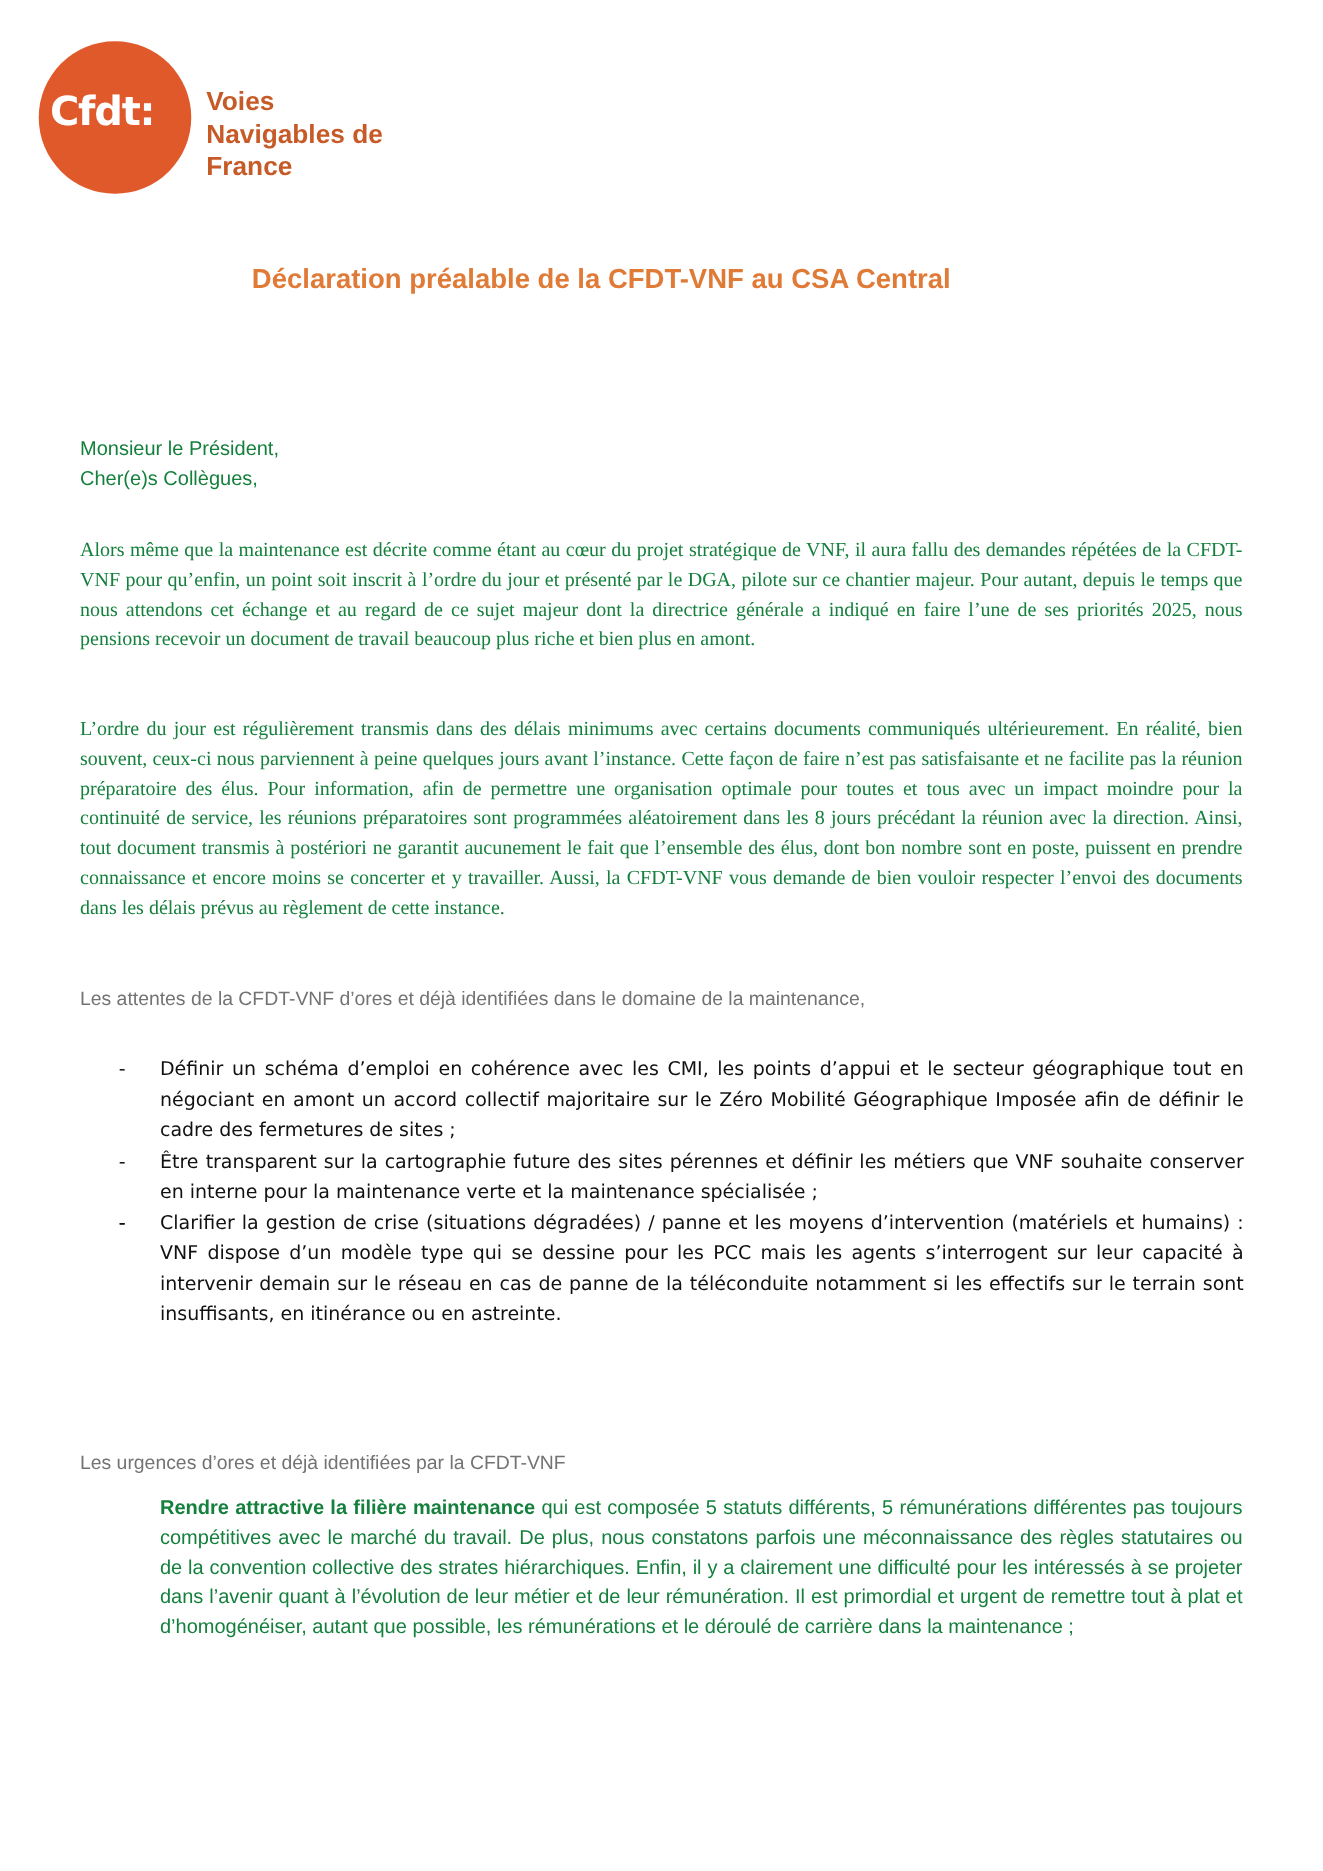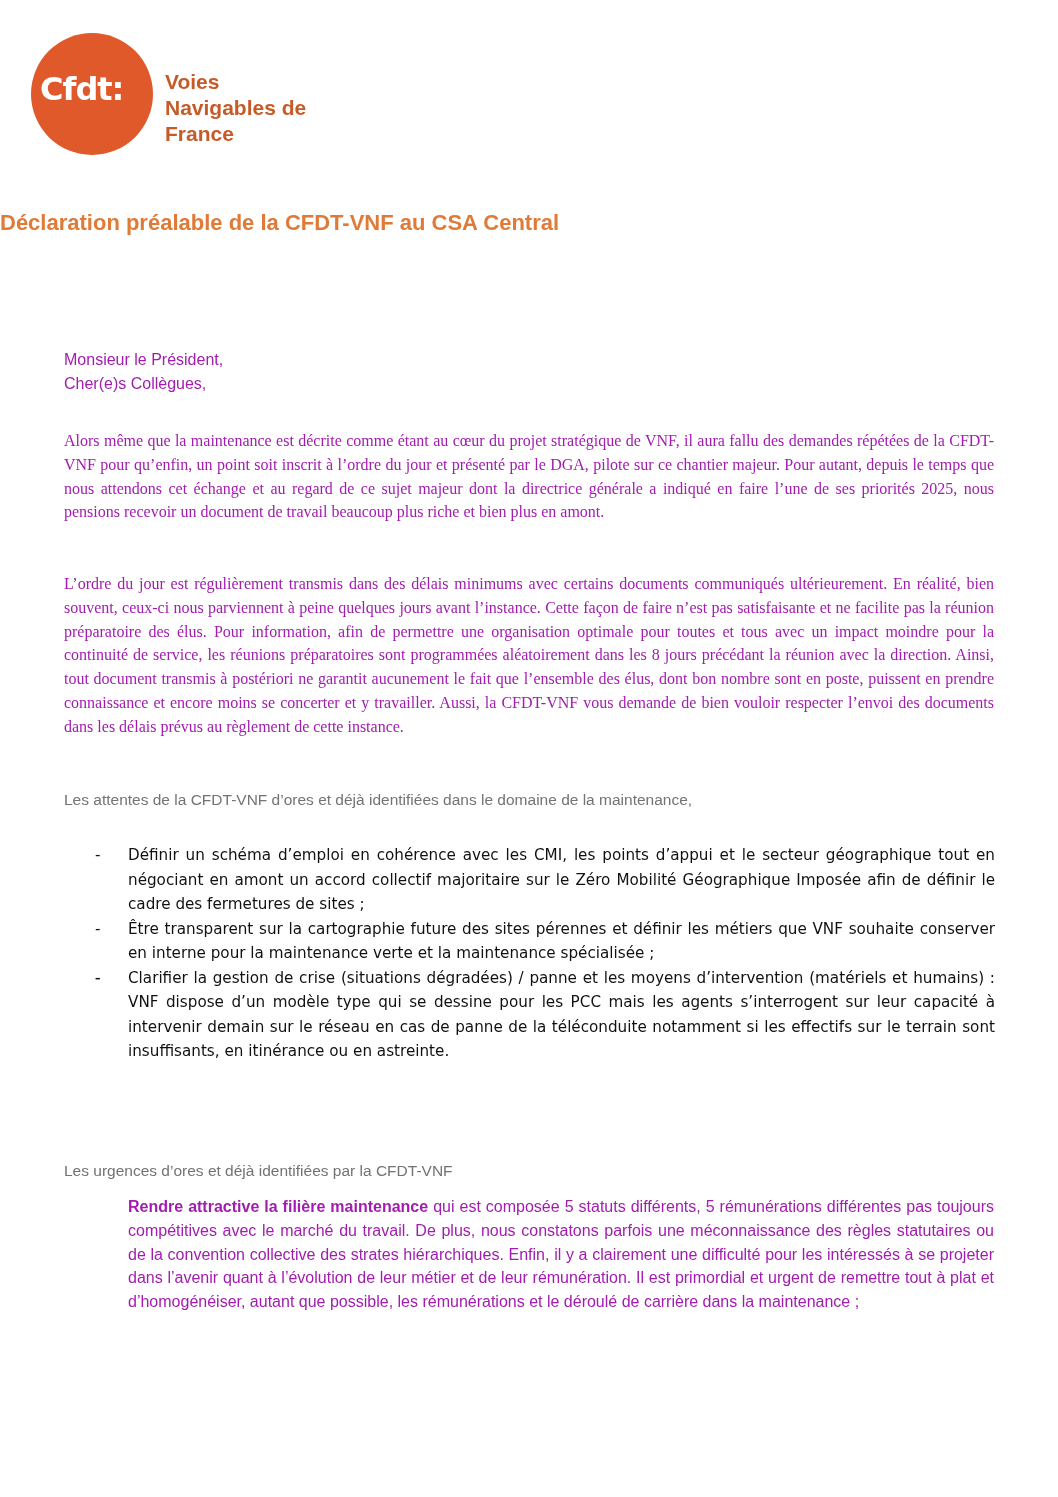--- a/index.html
+++ b/index.html
@@ -18,29 +18,29 @@
     color: #fff; letter-spacing: -1px; line-height: 44px;
   }
   .org-name {
     position: absolute; left: 165px; top: 56px;
     font-family: "Liberation Sans", sans-serif; font-weight: bold;
     font-size: 21px; line-height: 26px; color: #c65b28; margin-top: 13px;
   }
   .org-name div { white-space: nowrap; }
 
   .title {
-    position: absolute; left: 0; width: 962px; top: 206px; text-align: left;
+    position: absolute; left: 0; width: 962px; top: 206px; text-align: center;
     font-family: "Liberation Sans", sans-serif; font-weight: bold;
     font-size: 22px; line-height: 34px; color: #e07a37;
   }
   .title div { white-space: nowrap; }
 
   .text {
     font-family: "Liberation Sans", sans-serif; font-size: 16px;
-    line-height: 23.8px; color: #a21caf;
+    line-height: 23.8px; color: #15803d;
   }
   .salutation { position: absolute; left: 64px; top: 348px; }
   .p { position: absolute; left: 64px; width: 930px; text-align: justify; font-family: Liberation Serif, serif; }
   .p1 { top: 429px; }
   .p2 { top: 572px; }
 
   .heading {
     position: absolute; left: 64px;
     font-family: "Liberation Sans", sans-serif; font-weight: normal;
     font-size: 15.5px; color: #737373; white-space: nowrap;

